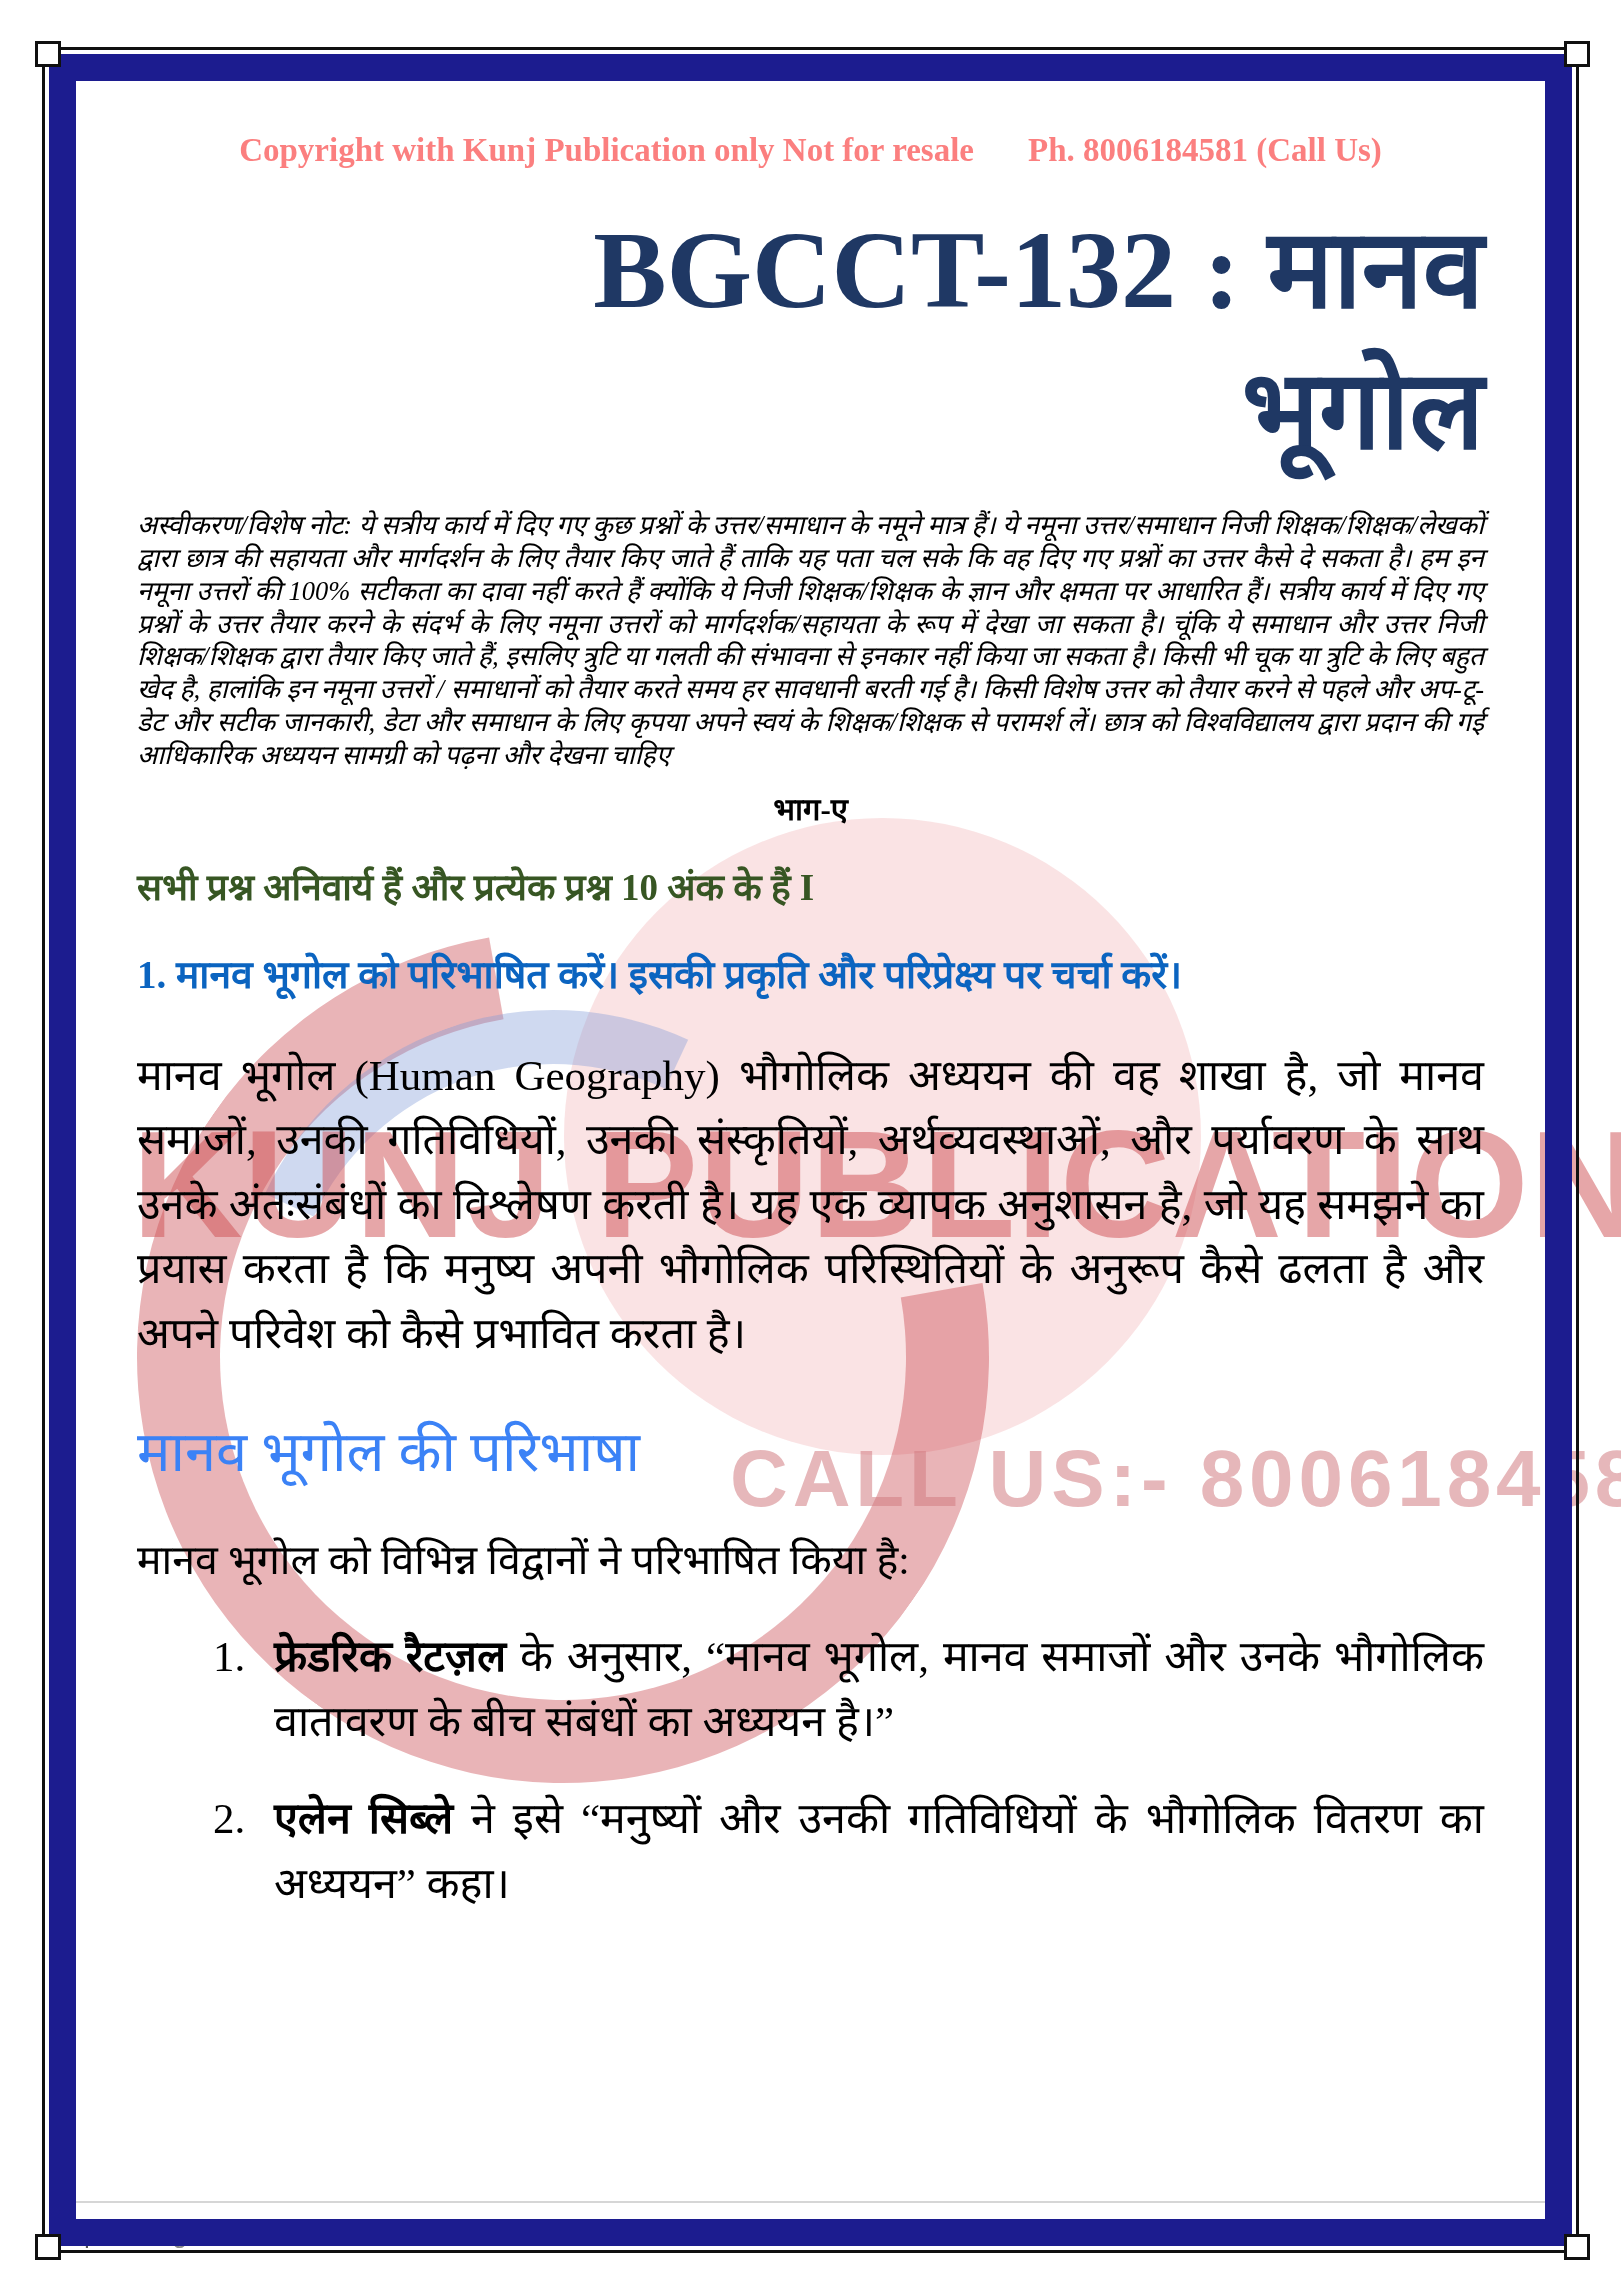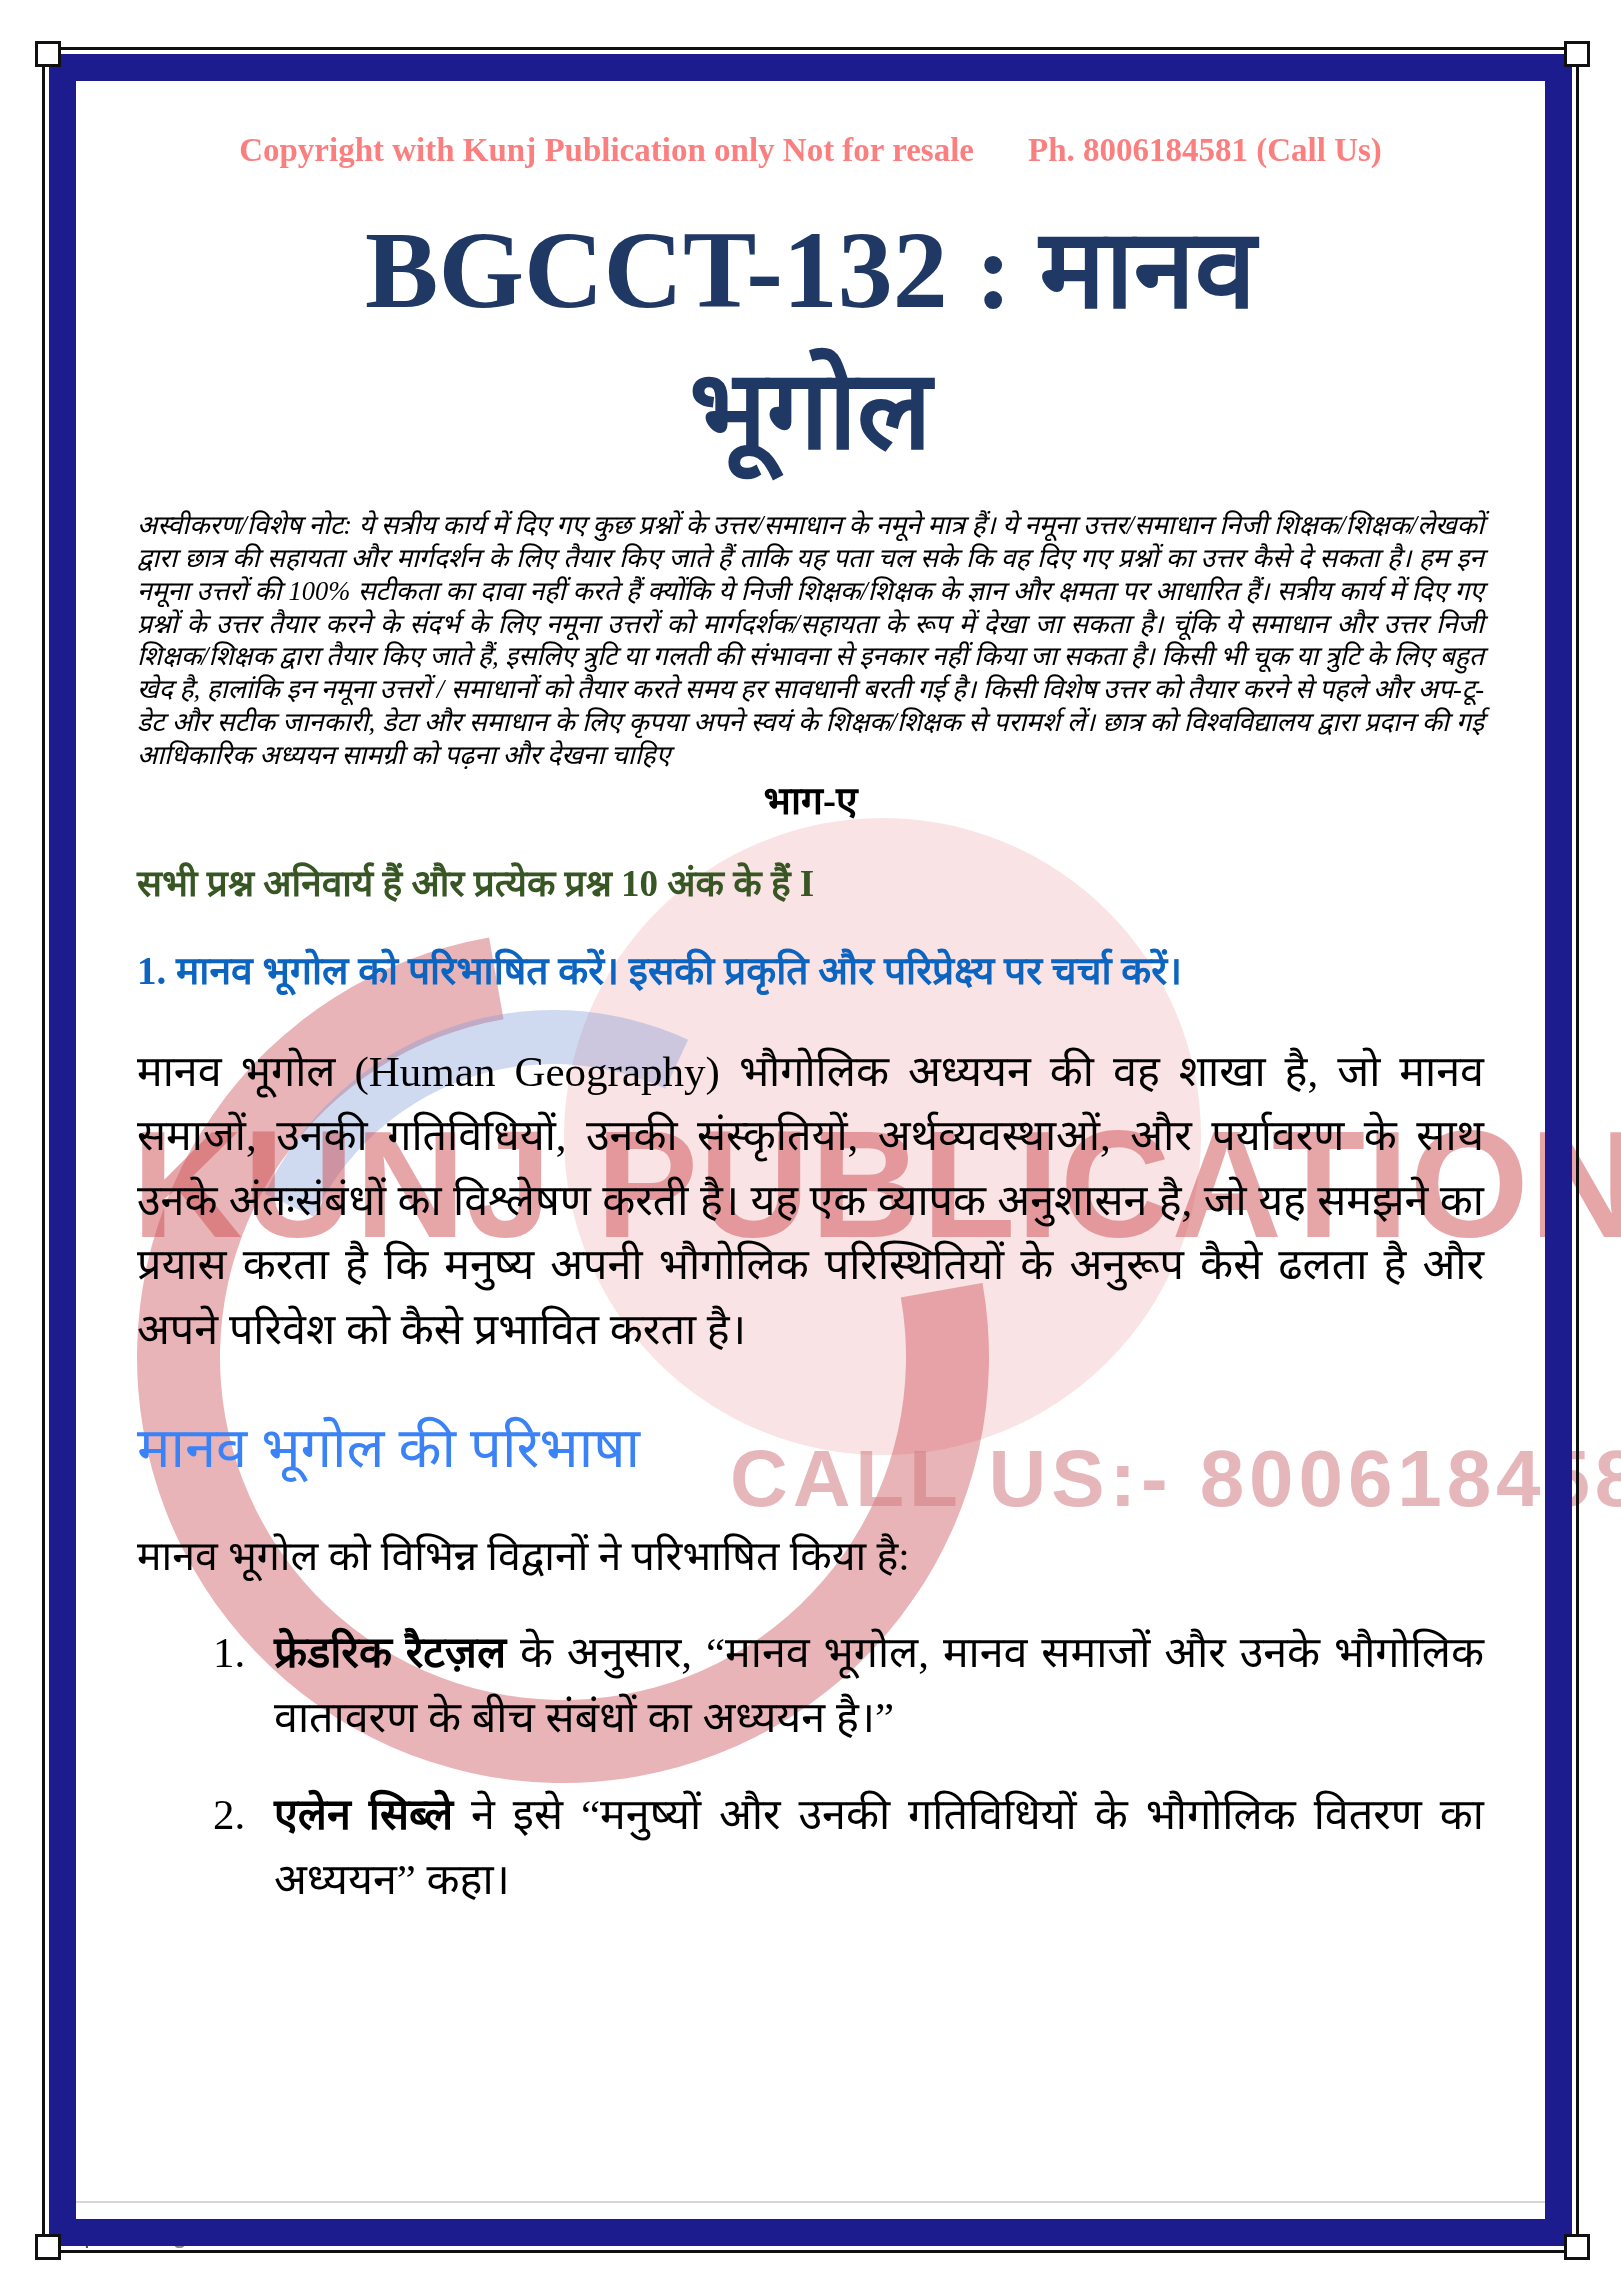--- a/index.html
+++ b/index.html
@@ -31,27 +31,27 @@
   .wm-title{position:absolute;left:132px;top:1096px;width:1362px;text-align:center;
     font-family:"Liberation Sans","DejaVu Sans",sans-serif;font-weight:bold;font-size:153px;
     color:rgba(206,77,82,0.50);letter-spacing:1px;white-space:nowrap;}
   .wm-call{position:absolute;left:730px;top:1433px;
     font-family:"Liberation Sans","DejaVu Sans",sans-serif;font-weight:bold;font-size:80px;
     color:rgba(209,124,130,0.55);letter-spacing:4.9px;white-space:nowrap;}
   
   .content{position:absolute;inset:81px 76px 76px 76px;padding:51px 61px 0 61px;z-index:2;}
   .copyright{display:flex;justify-content:center;gap:54px;
     color:#fb7f7f;font-weight:bold;font-size:33px;white-space:nowrap;align-items:flex-end;}
-  .doc-title{margin-top:31px;text-align:center;color:#1f3864;font-weight:bold;
+  .doc-title{margin-top:31px;text-align:right;color:#1f3864;font-weight:bold;
     font-size:110px;line-height:1.28;}
   .session{margin-top:167px;text-align:right;color:#1f3864;font-weight:bold;
     font-size:39px;line-height:1.35;}
   .disclaimer{margin-top:27.4px;font-style:italic;font-size:26.5px;line-height:1.24;
     text-align:justify;color:#000;}
-  .part-heading{margin-top:0;text-align:center;font-weight:bold;font-size:39px;color:#000;}
+  .part-heading{margin-top:15px;text-align:center;font-weight:bold;font-size:31px;color:#000;}
   .instruction{margin-top:31px;font-weight:bold;font-size:37px;color:#375623;}
   .question{margin-top:39px;font-weight:bold;font-size:39px;color:#0b64c0;line-height:1.3;}
   .body-par{margin-top:43px;font-size:43px;line-height:1.5;text-align:justify;color:#000;}
   .sub-heading{margin-top:45px;font-weight:normal;font-size:56px;color:#3b82f6;}
   .def-intro{margin-top:43px;font-size:41px;color:#000;}
   .dlist{margin-top:39px;padding-left:76px;}
   .ditem{display:flex;margin-top:33px;font-size:43px;line-height:1.5;}
   .dnum{flex:0 0 61px;}
   .dtext{flex:1;text-align:justify;}
   

